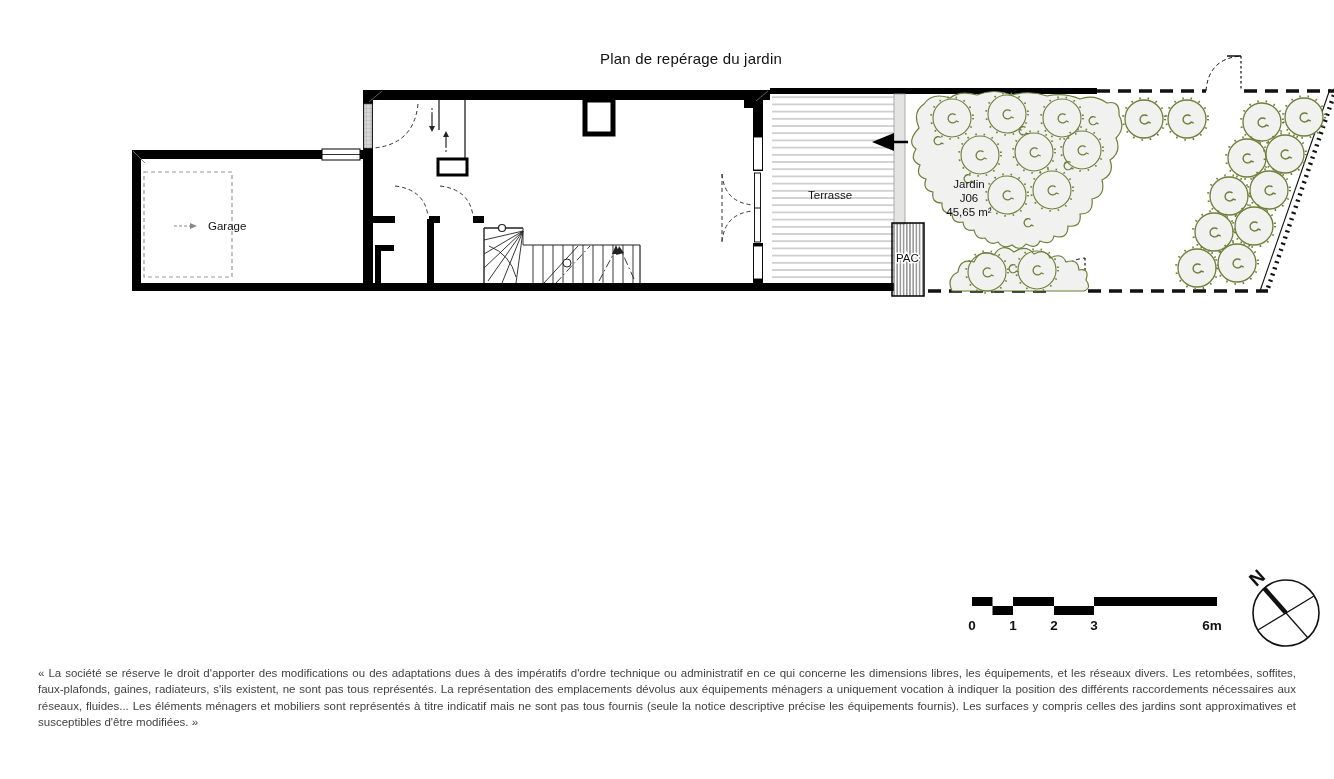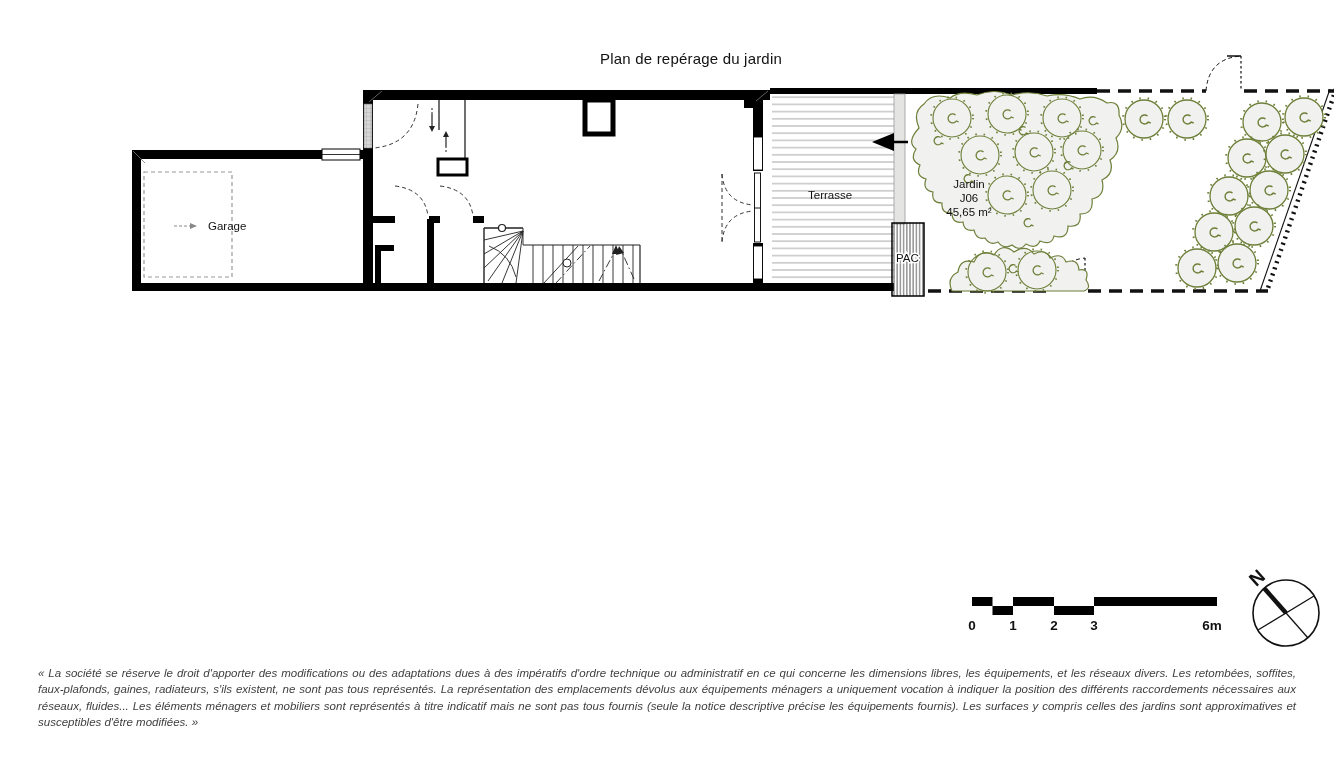--- a/index.html
+++ b/index.html
@@ -1,21 +1,21 @@
 <!DOCTYPE html>
 <html><head>
 <meta charset="utf-8">
 <style>
   html,body{margin:0;padding:0;background:#ffffff;}
   .canvas{position:relative;width:1334px;height:779px;background:#fff;overflow:hidden;
           font-family:"Liberation Sans",sans-serif;color:#1a1a1a;padding-left:22px;}
   .plan-title{position:absolute;top:50px;left:24px;width:1334px;text-align:center;
               font-size:15px;letter-spacing:.2px;color:#111;}
   .disclaimer{position:absolute;top:665px;left:38px;width:1258px;text-align:justify;
-              font-size:11.5px;line-height:1.42;color:#3f3f3f;font-style:italic;}
+              font-size:11.5px;line-height:1.42;color:#3f3f3f;}
   svg text{font-family:"Liberation Sans",sans-serif;}
   .lbl{font-size:11.5px;fill:#111;}
   .tick{font-size:13.5px;font-weight:bold;fill:#111;}
   .north{font-size:19px;font-weight:bold;fill:#111;}
 </style>
 </head>
 <body>
 
 <div class="canvas">
 

